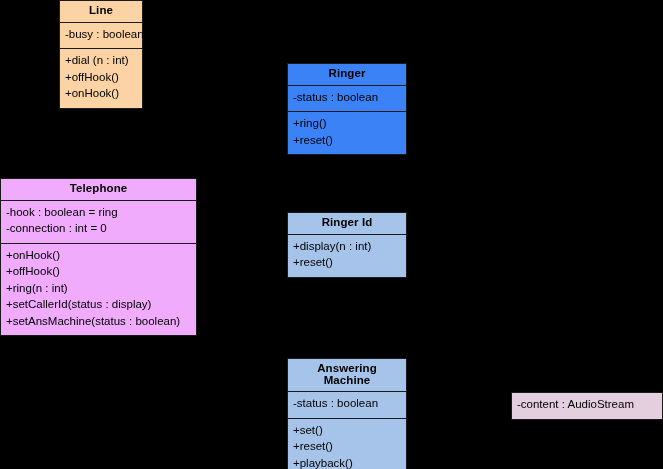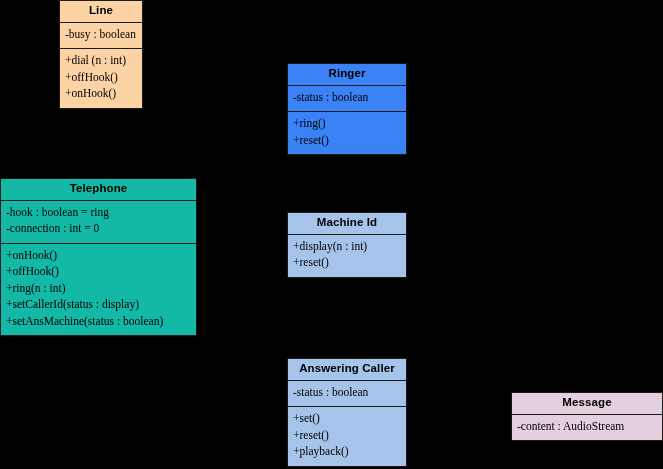--- a/index.html
+++ b/index.html
@@ -22,40 +22,39 @@
     border: 1px solid #1a1a1a;
     font-size: 11.5px;
     line-height: 1.0;
     color: #000000;
   }
   .uml-section {
     box-sizing: border-box;
   }
   .uml-section + .uml-section {
     border-top: 1px solid #1a1a1a;
-    font-family: Liberation Serif, serif;
   }
   .uml-name {
     text-align: center;
     font-weight: bold;
     padding: 4px 6px 5px 6px;
     font-size: 11.5px;
     letter-spacing: 0.1px;
   }
   .uml-attrs, .uml-ops {
     padding: 4px 5px 5px 5px;
     text-align: left;
   }
   .uml-line {
     padding: 2px 0 3px 0;
     white-space: nowrap;
   }
   
   .c-line    { background: #fbd3a4; }
-  .c-phone   { background: #14b8a6; }
+  .c-phone   { background: #f0abfc; }
   .c-ringer  { background: #3b82f6; }
   .c-caller  { background: #a6c4ea; }
   .c-ansmach { background: #a6c4ea; }
   .c-message { background: #e4cfdf; }
 </style>
 </head>
 <body>
 
 <div id="diagram-canvas">
 
@@ -91,40 +90,39 @@
     <div class="uml-section uml-ops">
       <div class="uml-line">+onHook()</div>
       <div class="uml-line">+offHook()</div>
       <div class="uml-line">+ring(n : int)</div>
       <div class="uml-line">+setCallerId(status : display)</div>
       <div class="uml-line">+setAnsMachine(status : boolean)</div>
     </div>
   </div>
 
   <div class="uml-class c-caller" style="left:287px; top:212px; width:120px;">
-    <div class="uml-section uml-name">Machine Id</div>
+    <div class="uml-section uml-name">Ringer Id</div>
     <div class="uml-section uml-ops">
       <div class="uml-line">+display(n : int)</div>
       <div class="uml-line">+reset()</div>
     </div>
   </div>
 
   <div class="uml-class c-ansmach" style="left:287px; top:358px; width:120px;">
-    <div class="uml-section uml-name">Answering Caller</div>
+    <div class="uml-section uml-name">Answering Machine</div>
     <div class="uml-section uml-attrs">
       <div class="uml-line">-status : boolean</div>
     </div>
     <div class="uml-section uml-ops">
       <div class="uml-line">+set()</div>
       <div class="uml-line">+reset()</div>
       <div class="uml-line">+playback()</div>
 
     </div>
   </div>
 
   <div class="uml-class c-message" style="left:511px; top:392px; width:152px;">
-    <div class="uml-section uml-name">Message</div>
     <div class="uml-section uml-attrs">
       <div class="uml-line">-content : AudioStream</div>
     </div>
   </div>
 
 </div>
 
 </body></html>

